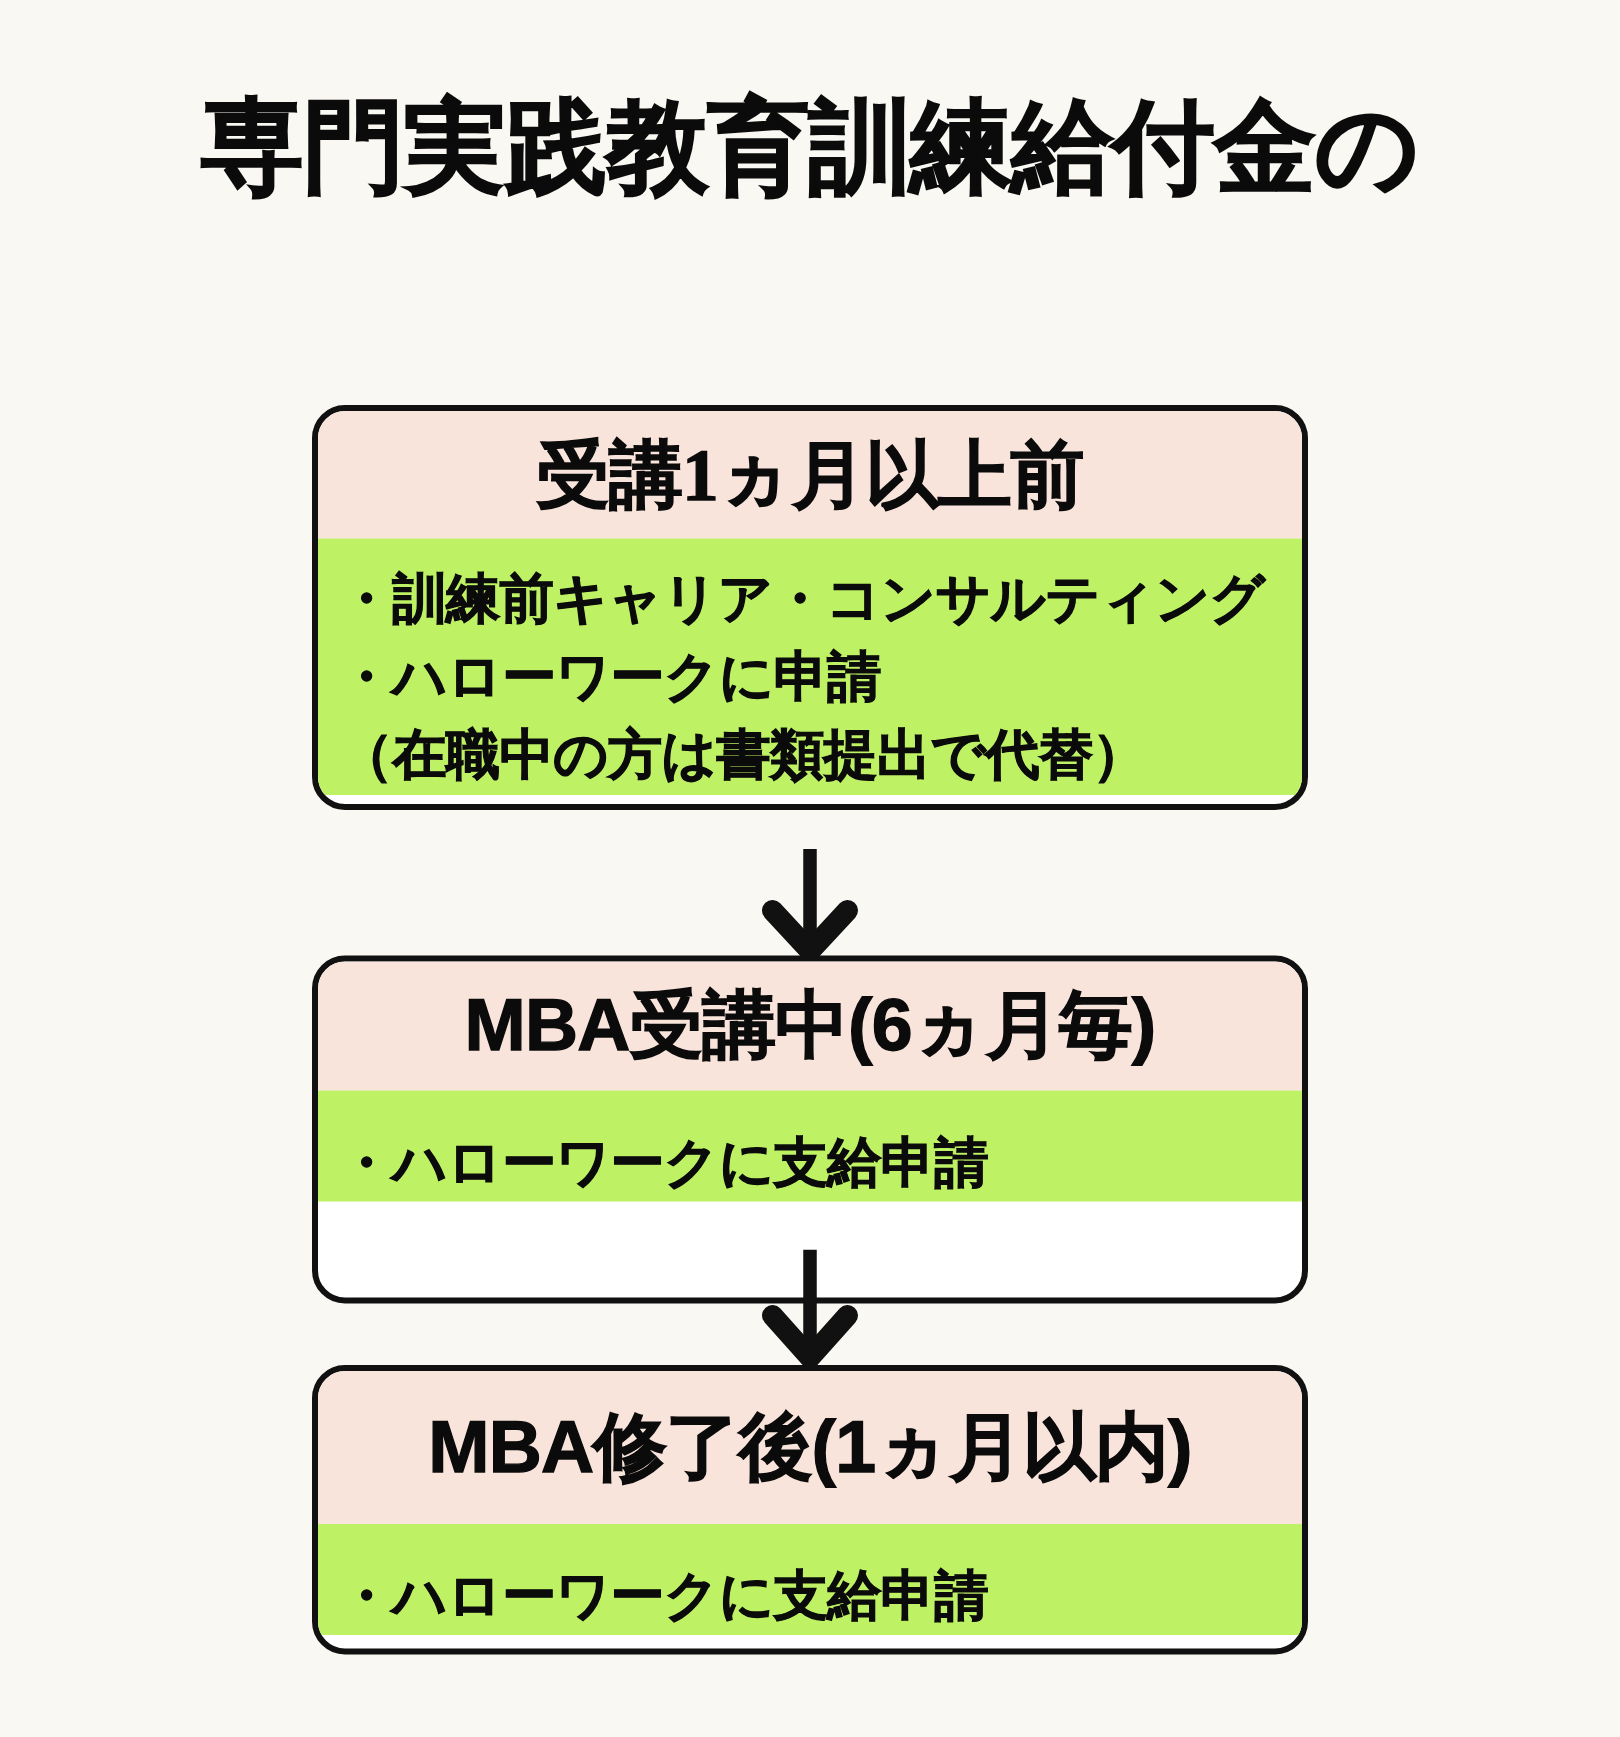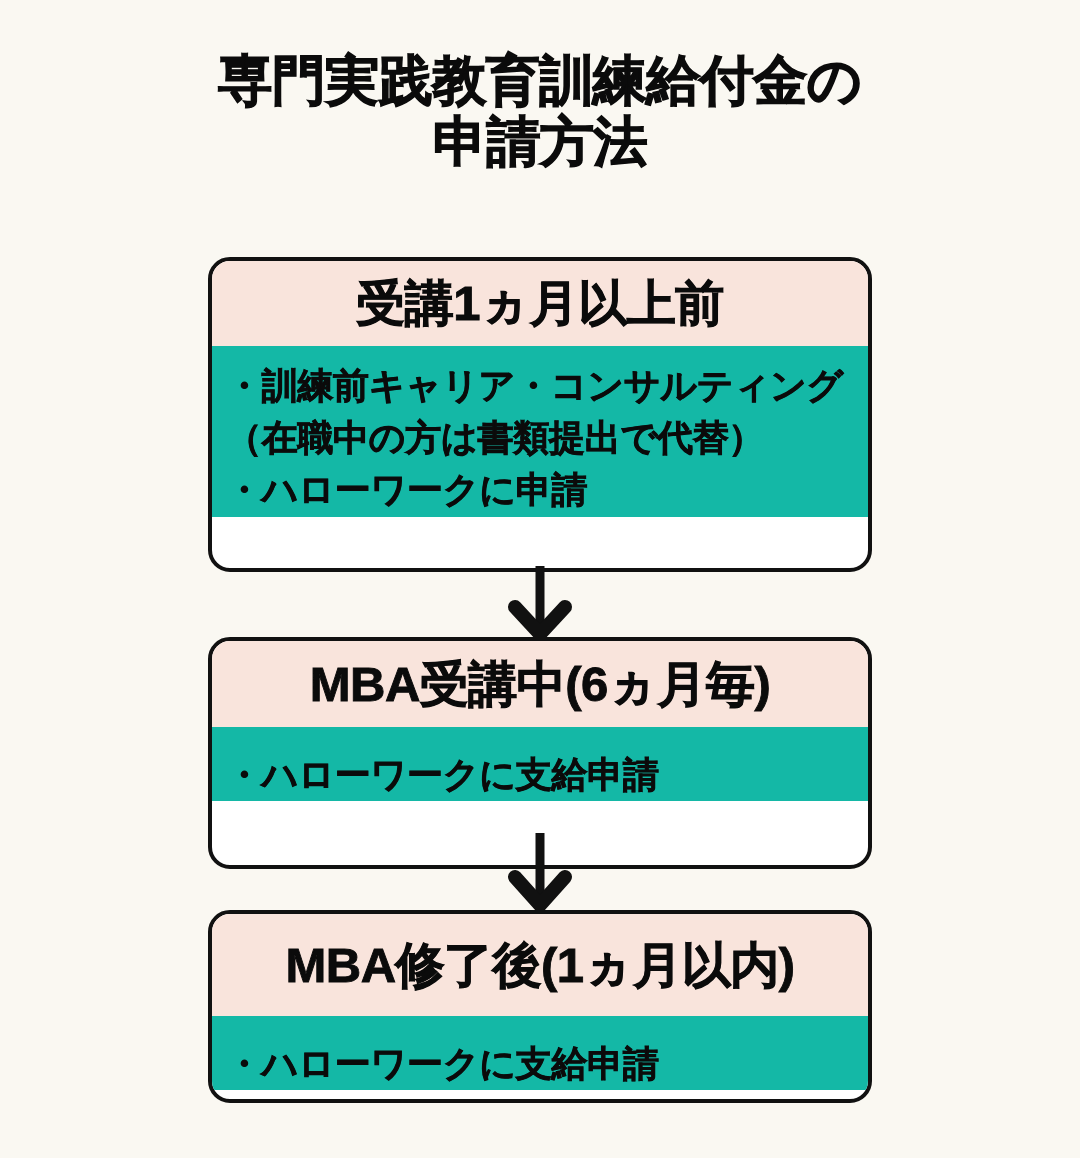--- a/index.html
+++ b/index.html
@@ -16,21 +16,21 @@
   }
 
   
   #page-title {
     position: absolute;
     top: 14px;
     left: 0;
     width: 1080px;
     text-align: center;
     color: #0b0b0b;
-    font-size: 54px;
+    font-size: 68px;
     font-weight: 900;
     line-height: 1.13;
     letter-spacing: -0.5px;
     -webkit-text-stroke: 1.2px #0b0b0b;
   }
   #page-title .title-line {
     display: block;
     white-space: nowrap;
   }
 
@@ -61,35 +61,35 @@
     font-weight: 900;
     line-height: 1;
     letter-spacing: -0.5px;
     -webkit-text-stroke: 0.9px #0b0b0b;
     white-space: nowrap;
     display: flex;
     align-items: center;
     justify-content: center;
   }
   .box-body {
-    background: #14b8a6;
+    background: #bef264;
     padding: 14px 0 0 14px;
   }
   .body-line {
     color: #0b0b0b;
     font-size: 36px;
     font-weight: 800;
     line-height: 1.45;
     letter-spacing: -0.3px;
     -webkit-text-stroke: 0.7px #0b0b0b;
     white-space: nowrap;
   }
 
   
-  #flow-box-1 { top: 257px; height: 315px; }
+  #flow-box-1 { top: 270px; height: 270px; font-family: Liberation Serif, serif; }
   #flow-box-1 .box-header { height: 85px; }
   #flow-box-2 { top: 637px; height: 232px; }
   #flow-box-2 .box-header { height: 86px; }
   #flow-box-3 { top: 910px; height: 193px; }
   #flow-box-3 .box-header { height: 102px; }
 
   #flow-box-2 .box-body,
   #flow-box-3 .box-body { padding-top: 22px; }
 
   
@@ -100,31 +100,30 @@
   }
   #flow-arrow-1 { top: 566px; height: 74px; }
   #flow-arrow-2 { top: 833px; height: 80px; }
   .flow-arrow svg { display: block; width: 100%; height: 100%; }
 </style>
 </head>
 <body>
 
 <h1 id="page-title">
   <span class="title-line">専門実践教育訓練給付金の</span>
-  <span class="title-line">申請方法</span>
 </h1>
 
 <div id="flowchart">
 
   <div class="flow-box" id="flow-box-1">
     <div class="box-header">受講1ヵ月以上前</div>
     <div class="box-body">
       <div class="body-line">・訓練前キャリア・コンサルティング</div>
+      <div class="body-line">・ハローワークに申請</div>
       <div class="body-line">（在職中の方は書類提出で代替）</div>
-      <div class="body-line">・ハローワークに申請</div>
     </div>
   </div>
 
   <div class="flow-arrow" id="flow-arrow-1">
     <svg viewBox="0 0 70 74" preserveAspectRatio="none" aria-hidden="true">
       <line x1="35" y1="0" x2="35" y2="62" stroke="#111111" stroke-width="9"></line>
       <polyline points="10,41 35,68 60,41" fill="none" stroke="#111111" stroke-width="14" stroke-linecap="round" stroke-linejoin="miter"></polyline>
     </svg>
   </div>
 

